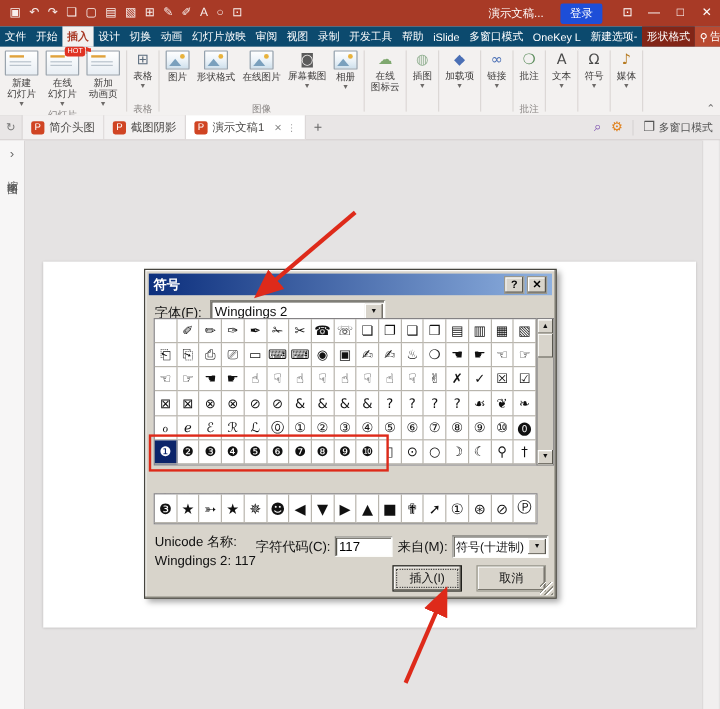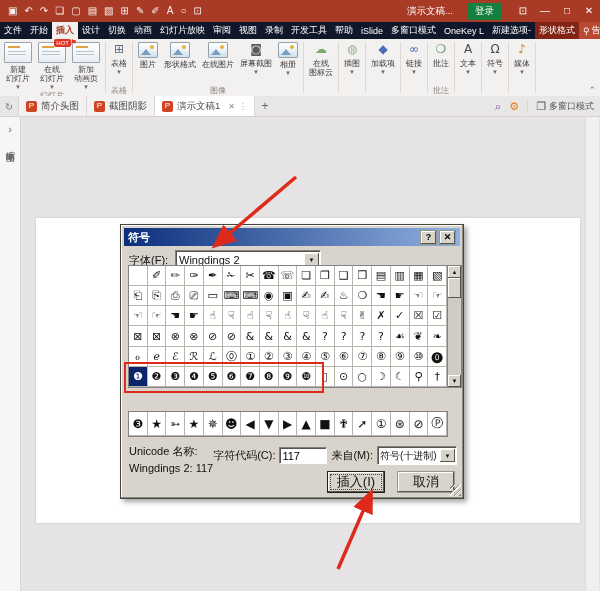--- a/index.html
+++ b/index.html
@@ -4,25 +4,25 @@
 <style>
   html,body{margin:0;padding:0;}
   body{width:600px;height:591px;position:relative;overflow:hidden;background:#e5e3e3;
        font-family:"Liberation Sans",sans-serif;-webkit-font-smoothing:antialiased;}
   
   #titlebar{position:absolute;left:0;top:0;width:600px;height:22px;background:#a83a26;
             display:flex;align-items:center;color:#fff;font-size:10px;}
   .qa{display:flex;gap:7px;padding-left:8px;align-items:center;}
   .qa-icon{color:rgba(255,255,255,.92);font-size:10px;line-height:1;cursor:default;}
   .tb-title{margin-left:auto;font-size:9.5px;color:#fff;white-space:nowrap;}
-  .login{margin:0 10px 0 14px;background:#15803d;padding:2px 8px;border-radius:2px;font-size:9.5px;}
+  .login{margin:0 10px 0 14px;background:#1d4ed8;padding:2px 8px;border-radius:2px;font-size:9.5px;}
   .winctl{display:flex;align-items:center;gap:0;}
   .winctl span{width:22px;text-align:center;font-size:10px;line-height:22px;}
   
-  #tabrow{position:absolute;left:0;top:22px;width:600px;height:17px;background:#0f172a;
+  #tabrow{position:absolute;left:0;top:22px;width:600px;height:17px;background:#0c4a6e;
           display:flex;align-items:stretch;color:#fff;font-size:9px;white-space:nowrap;}
   .rtab{padding:0 4px;display:flex;align-items:center;gap:2px;}
   .rtab.active{background:#f3f1f0;color:#a83a26;font-weight:bold;}
   .rtab.contextual{background:#822517;}
   .rtab.tellme{background:#b94a31;}
   
   #ribbon{position:absolute;left:0;top:39px;width:600px;height:57px;background:#f3f1f0;
           border-bottom:1px solid #c9c5c3;display:flex;align-items:stretch;}
   .rgroup{display:flex;flex-direction:column;padding:1px 1px 0 1px;}
   .rbtns{display:flex;flex:1;align-items:flex-start;}
@@ -100,21 +100,21 @@
   .sthumb{height:20px;background:#d8d4cb;box-shadow:inset -1px -1px 0 #58564e,inset 1px 1px 0 #fff;}
   .sspace{flex:1;}
   #recent-grid{position:absolute;left:7px;top:186px;width:318px;height:24px;background:#fff;
        border:1px solid #848284;display:grid;grid-template-columns:repeat(17,1fr);}
   #recent-grid .cell{font-size:12px;}
   #hl-box{position:absolute;left:3px;top:137px;width:196px;height:27px;border:2px solid #de2a1a;z-index:12;}
   #ccrow{position:absolute;top:221px;right:6px;display:flex;align-items:center;gap:4px;font-size:11px;}
   #cc-input{width:42px;height:15px;font-size:11px;padding:0 2px;font-family:"Liberation Sans",sans-serif;}
   #from-combo{width:78px;height:17px;display:flex;align-items:center;}
   #from-combo .val{flex:1;padding:0 2px;font-size:10px;white-space:nowrap;overflow:hidden;}
-  .dlg-btn{width:56px;height:20px;background:#d8d4cb;font-size:13px;display:flex;align-items:center;
+  .dlg-btn{width:56px;height:20px;background:#d8d4cb;font-size:10px;display:flex;align-items:center;
        justify-content:center;box-shadow:inset -1px -1px 0 #58564e,inset 1px 1px 0 #fff;border:1px solid #9a988e;}
   .dlg-btn.default{border:1px solid #20201c;outline:1px dotted #444;outline-offset:-4px;}
   #dlg-buttons{position:absolute;top:246px;right:8px;display:flex;gap:12px;}
   #grip{position:absolute;right:2px;bottom:2px;width:11px;height:11px;
        background:repeating-linear-gradient(135deg,transparent 0 2px,#8a887e 2px 3px,#fff 3px 4px);}
   
   #annot{position:absolute;left:0;top:0;width:600px;height:591px;z-index:50;pointer-events:none;}
 </style>
 </head>
 <body>

